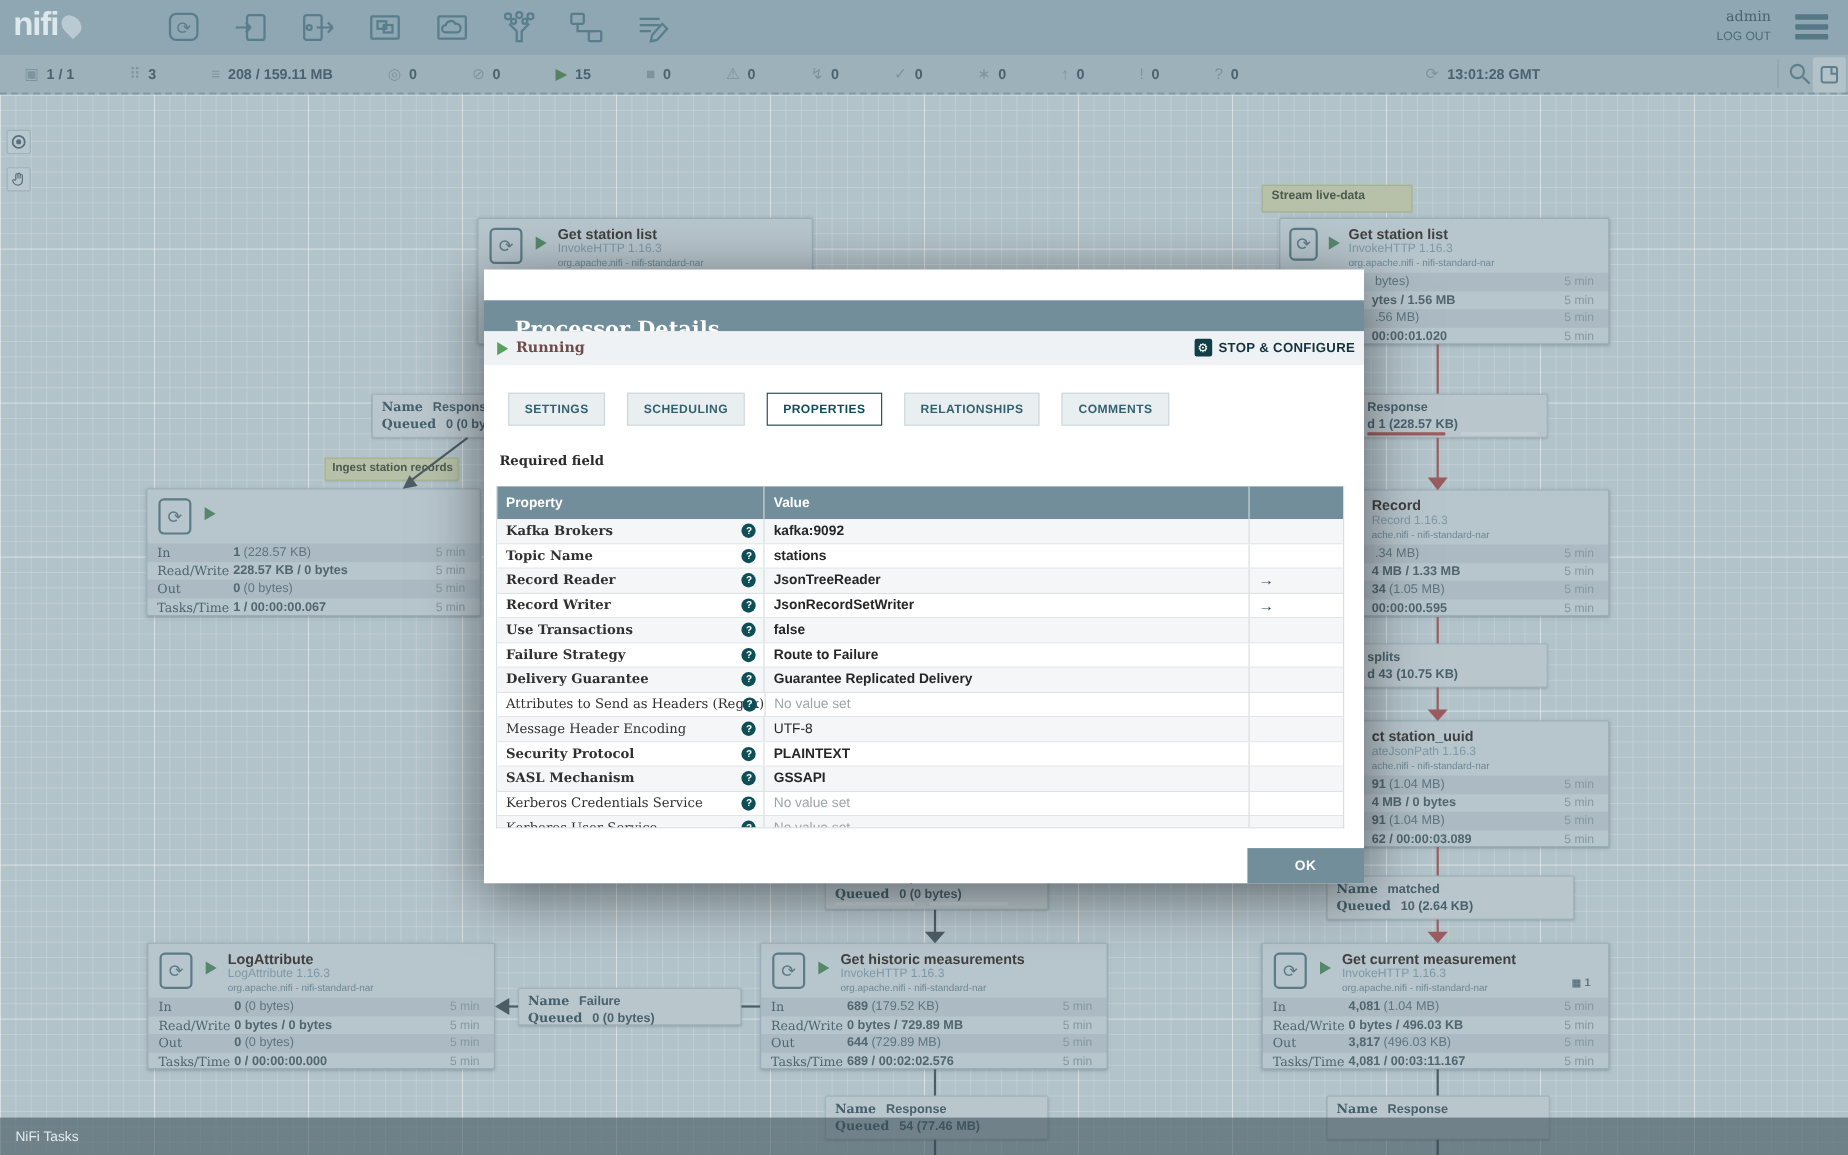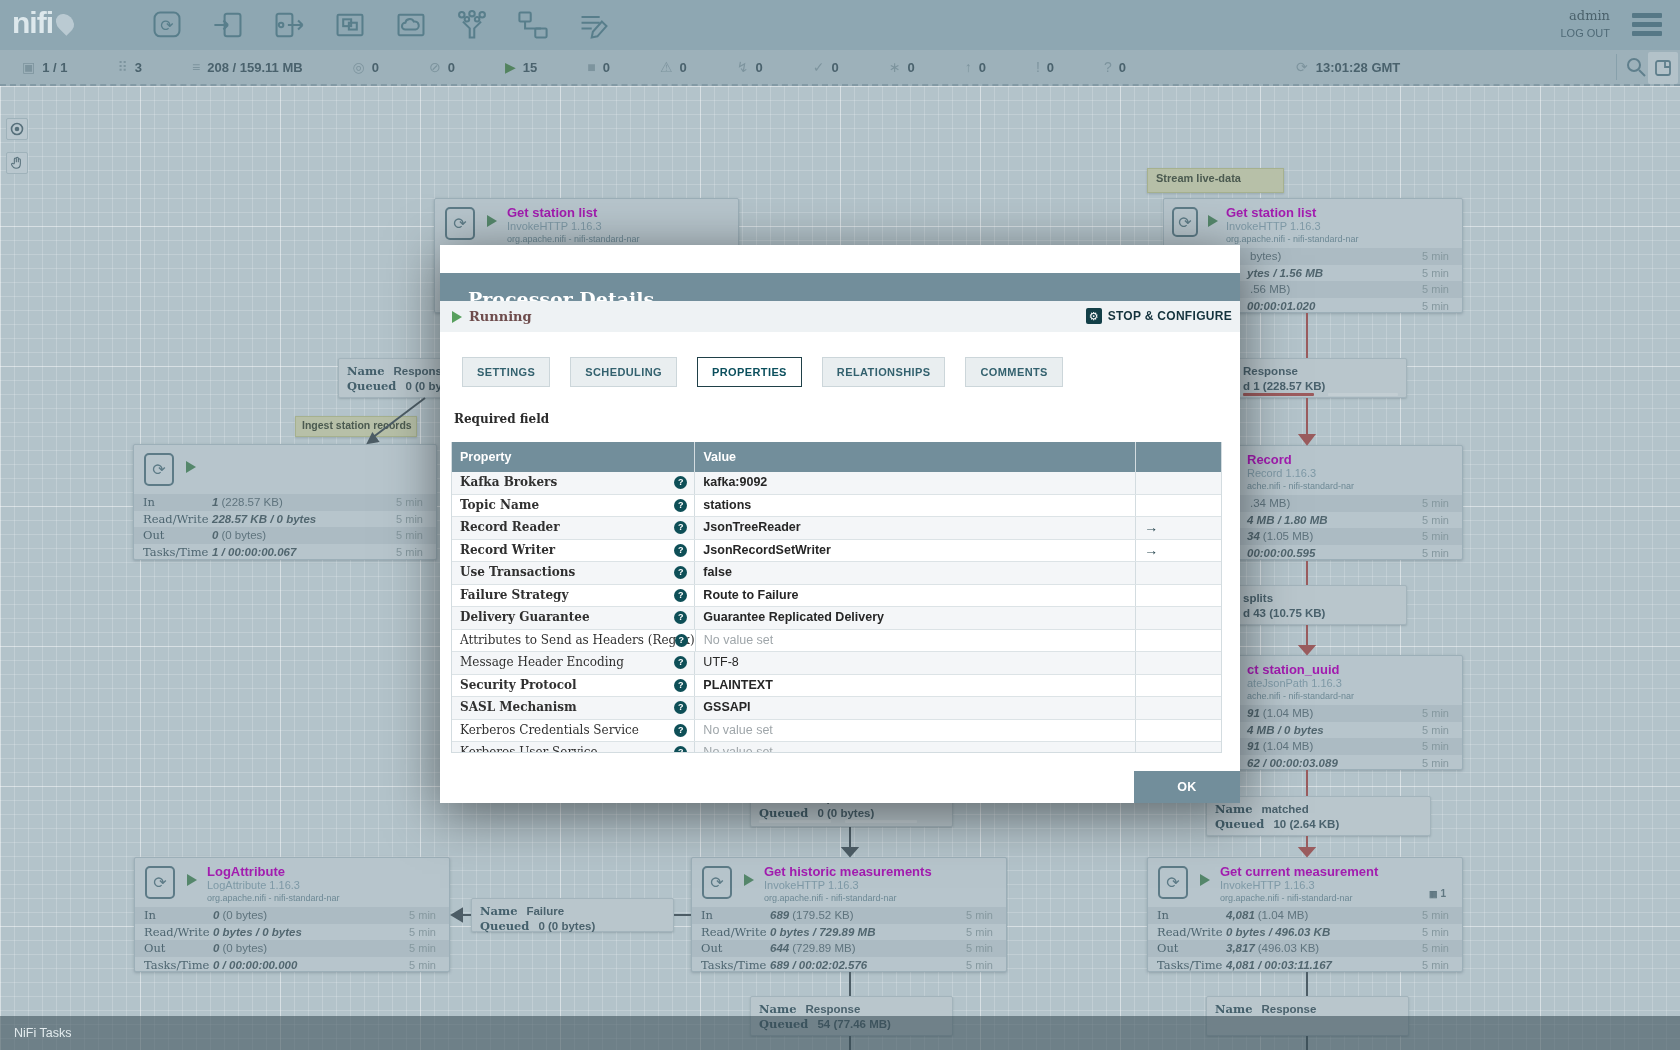--- a/index.html
+++ b/index.html
@@ -51,30 +51,30 @@
   .side-btn svg { stroke:#57707b; fill:none; stroke-width:1.6; }
   
   .proc { position:absolute; background:#b7c5cc; border:1px solid #9cafb8; border-radius:2px;
     box-shadow:0 1px 3px rgba(40,60,70,.25); z-index:2; }
   .proc-head { position:relative; height:49px; }
   .proc-icon { position:absolute; left:10px; top:8px; width:30px; height:33px; border:2px solid #5d7b87;
     border-radius:5px; color:#5d7b87; font-size:16px; display:flex; align-items:center; justify-content:center; }
   .run-badge { position:absolute; left:52px; top:16px; width:0; height:0;
     border-top:6px solid transparent; border-bottom:6px solid transparent; border-left:10px solid #55876b; }
   .proc-titles { margin-left:72px; padding-top:6px; }
-  .proc-name { font-size:13px; font-weight:600; color:#a21caf; line-height:15px; white-space:nowrap; }
+  .proc-name { font-size:13px; font-weight:600; color:#404040; line-height:15px; white-space:nowrap; }
   .proc-type { font-size:11px; color:#7e99a6; line-height:13px; white-space:nowrap; }
   .proc-nar { font-size:9px; color:#6d8995; line-height:12px; white-space:nowrap; }
   .proc-badge { position:absolute; right:16px; top:30px; font-size:10px; font-weight:bold; color:#5f7781; }
   .proc-badge .bg { font-size:9px; margin-right:3px; }
   .stat-row { position:relative; height:16.5px; font-size:11.5px; line-height:16.5px; white-space:nowrap; }
   .stat-row:nth-child(odd) { background:rgba(96,118,128,.12); }
   .sl { position:absolute; left:9px; font-family:"DejaVu Serif", serif; color:#4e6671; }
   .sv { position:absolute; left:78px; color:#5f747e; }
-  .sv b { color:#51666f;font-style:italic; }
+  .sv b { color:#51666f; }
   .sv .nn { margin-left:3px; font-weight:normal; }
   .sp { position:absolute; right:13px; color:#85989f; font-size:11px; }
   .frag .proc-titles { margin-left:99px; }
   .frag .sv { left:99px; }
   .voff83 .sv { left:83px; }
   
   .qlabel { position:absolute; background:#b9c6cc; border:1px solid #a3b4bc; border-radius:2px;
     box-shadow:0 1px 2px rgba(40,60,70,.2); z-index:3; padding:3px 8px 0 8px; }
   .ql-line { height:15px; line-height:15px; white-space:nowrap; }
   .qn { font-family:"DejaVu Serif", serif; font-weight:bold; font-size:11.5px; color:#44606c; margin-right:9px; }
@@ -380,21 +380,21 @@
         <div class="proc-type">Record 1.16.3</div>
         <div class="proc-nar">ache.nifi - nifi-standard-nar</div>
       </div>
     </div>
     <div class="proc-stats">
       <div class="stat-row">
           <span class="sv"><b></b><span class="nn">.34 MB)</span></span>
           <span class="sp">5 min</span>
         </div>
       <div class="stat-row">
-          <span class="sv"><b>4 MB / 1.80 MB</b><span class="nn"></span></span>
+          <span class="sv"><b>4 MB / 1.33 MB</b><span class="nn"></span></span>
           <span class="sp">5 min</span>
         </div>
       <div class="stat-row">
           <span class="sv"><b>34</b><span class="nn">(1.05 MB)</span></span>
           <span class="sp">5 min</span>
         </div>
       <div class="stat-row">
           <span class="sv"><b>00:00:00.595</b><span class="nn"></span></span>
           <span class="sp">5 min</span>
         </div>

